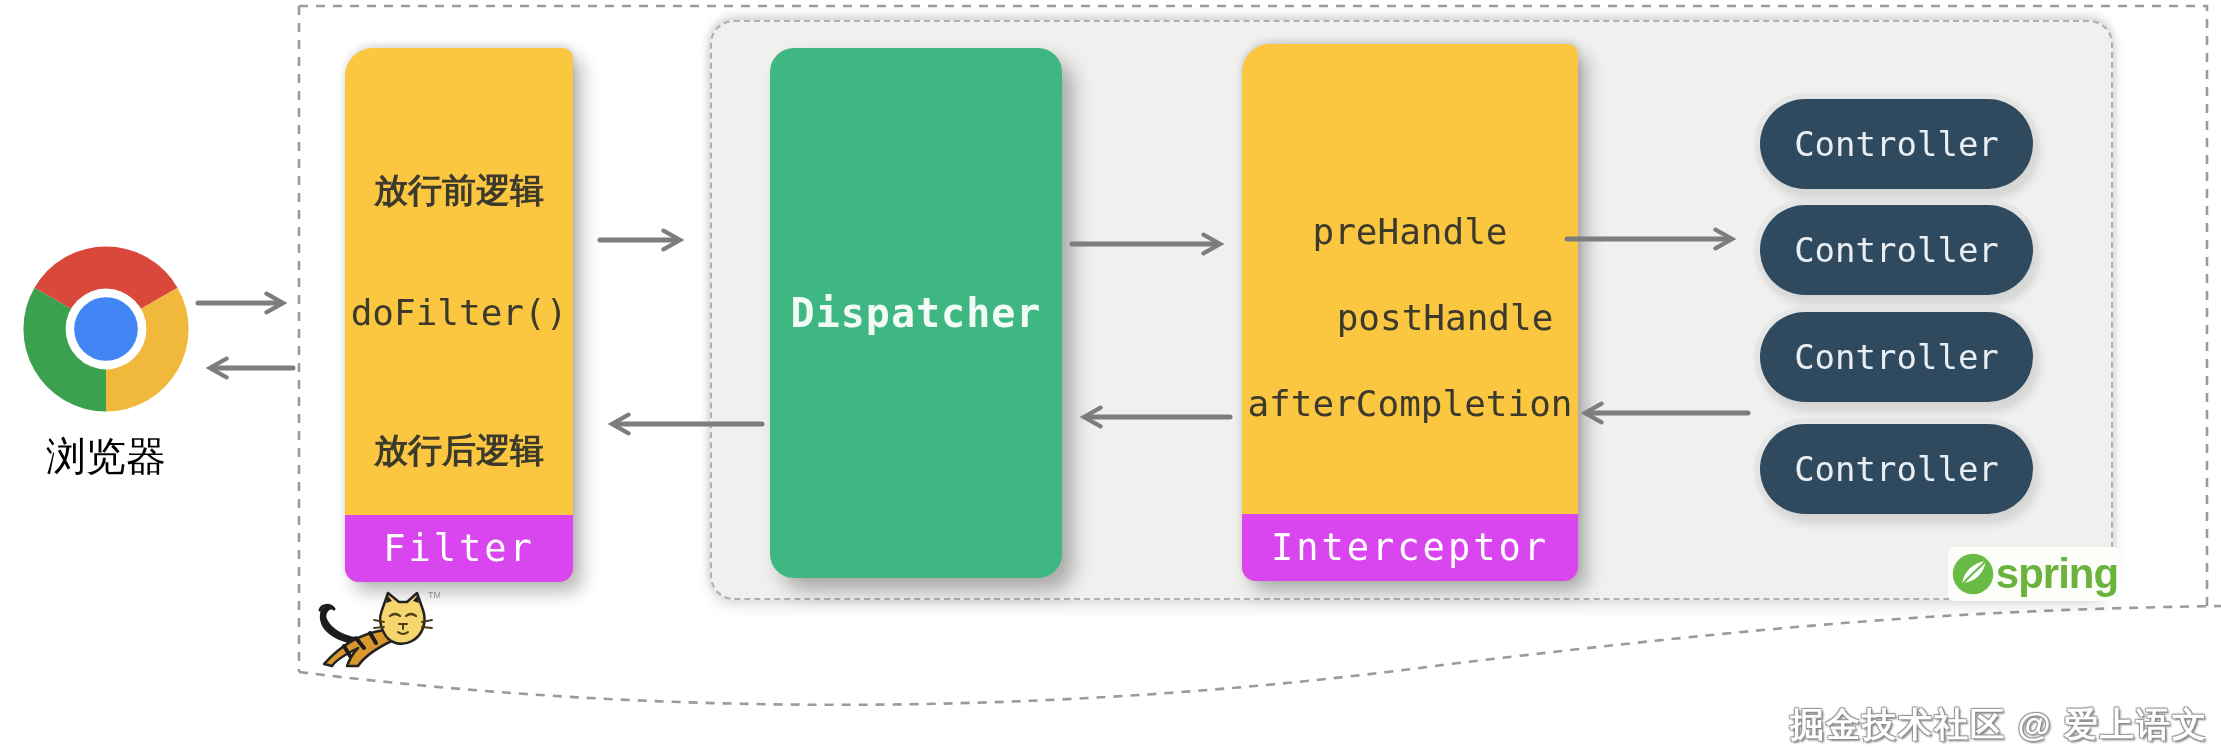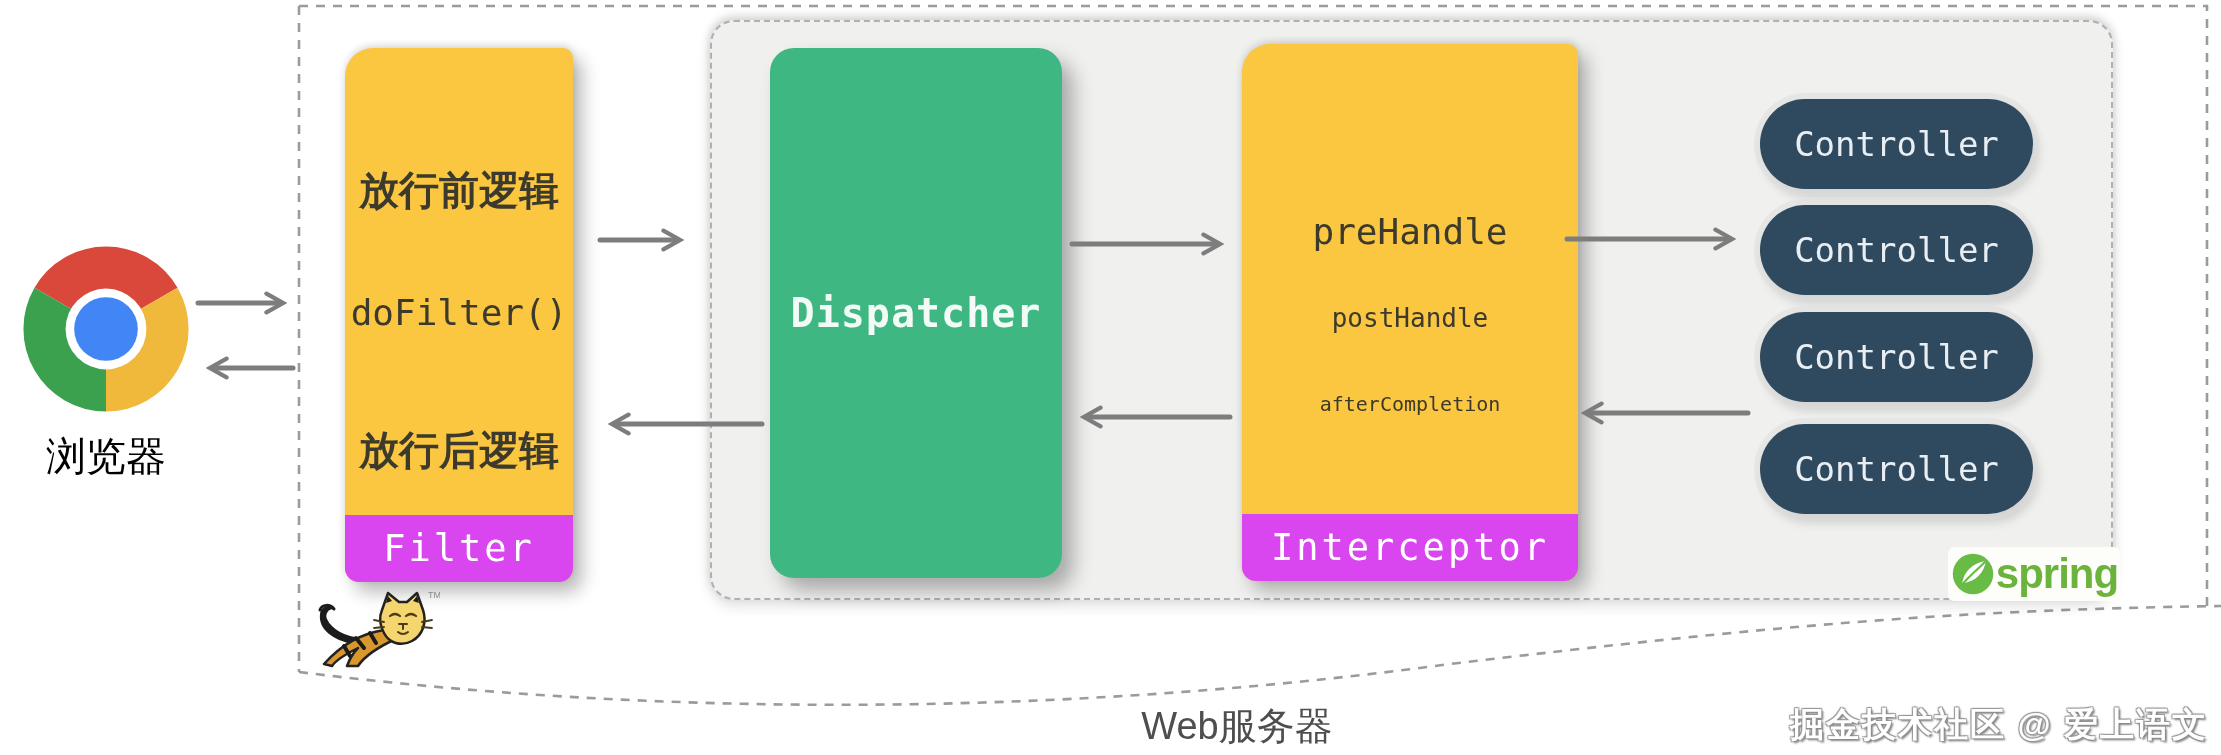--- a/index.html
+++ b/index.html
@@ -20,21 +20,21 @@
   }
 
   
   .ybox{
     background:#fbc640;
     border-radius:28px 10px 14px 14px;
     box-shadow:9px 10px 18px rgba(0,0,0,.28),0 -3px 7px rgba(0,0,0,.12);
   }
   .ylabel{
     position:absolute;left:0;width:100%;text-align:center;
-    color:#3b3a2c;font-weight:600;font-size:40px;line-height:44px;height:44px;
+    color:#3b3a2c;font-weight:600;font-size:34px;line-height:44px;height:44px;
   }
   .ylabel.mono{font-family:"DejaVu Sans Mono","Liberation Mono",monospace;font-weight:500;}
   .box-footer{
     position:absolute;left:0;bottom:0;width:100%;height:67px;
     background:#d946ef;border-radius:0 0 14px 14px;
     display:flex;align-items:center;justify-content:center;
     color:#ffffff;font-family:"DejaVu Sans Mono","Liberation Mono",monospace;
     font-size:37px;letter-spacing:3px;
   }
 
@@ -113,22 +113,22 @@
       <span>Filter</span>
     </div>
   </div>
 
   <div class="abs gbox">
     <span>Dispatcher</span>
   </div>
 
   <div class="abs ybox" style="left:1242px;top:44px;width:313px;height:537px;padding-left:23px;">
     <div class="ylabel mono" style="top:166px;font-size:36px;">preHandle</div>
-    <div class="ylabel mono" style="top:252px;font-size:26px;">postHandle</div>
-    <div class="ylabel mono" style="top:338px;font-size:20px;">afterCompletion</div>
+    <div class="ylabel mono" style="top:252px;font-size:36px;margin-left:35px;">postHandle</div>
+    <div class="ylabel mono" style="top:338px;font-size:36px;">afterCompletion</div>
     <div class="box-footer">
       <span>Interceptor</span>
     </div>
   </div>
 
   <div class="abs pill" style="top:99px;">
     <span>Controller</span>
   </div>
   <div class="abs pill" style="top:205px;">
     <span>Controller</span>
@@ -179,16 +179,15 @@
     <path d="M88 10 L92 15 L86 17 Z M117 10 L113 15 L119 17 Z" fill="#1c1c1c"></path>
 
     <path d="M90 30 q5 -4 10 0 M106 30 q5 -4 10 0" fill="none" stroke="#4a3b16" stroke-width="2.2" stroke-linecap="round"></path>
 
     <path d="M99 38 h8 M103 38 v5 M98 46 q5 4 10 0" fill="none" stroke="#4a3b16" stroke-width="2" stroke-linecap="round"></path>
 
     <path d="M84 36 L74 34 M84 41 L74 42 M122 36 L132 34 M122 41 L132 42" stroke="#4a3b16" stroke-width="1.8" stroke-linecap="round"></path>
     <text x="128" y="12" font-size="9" fill="#8a8a8a">TM</text>
   </svg>
 
-  <div class="abs server-label">Web服务器</div>
   <div class="abs watermark">掘金技术社区 @ 爱上语文</div>
 
 </div>
 
 </body></html>

